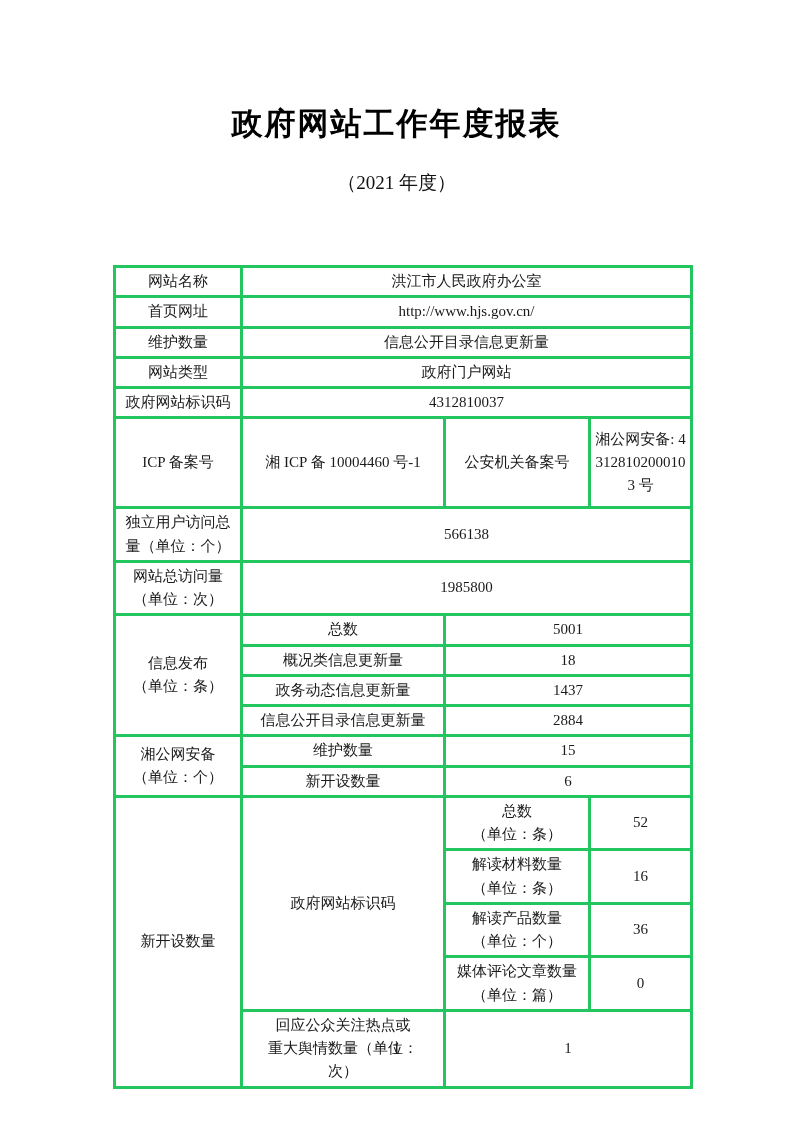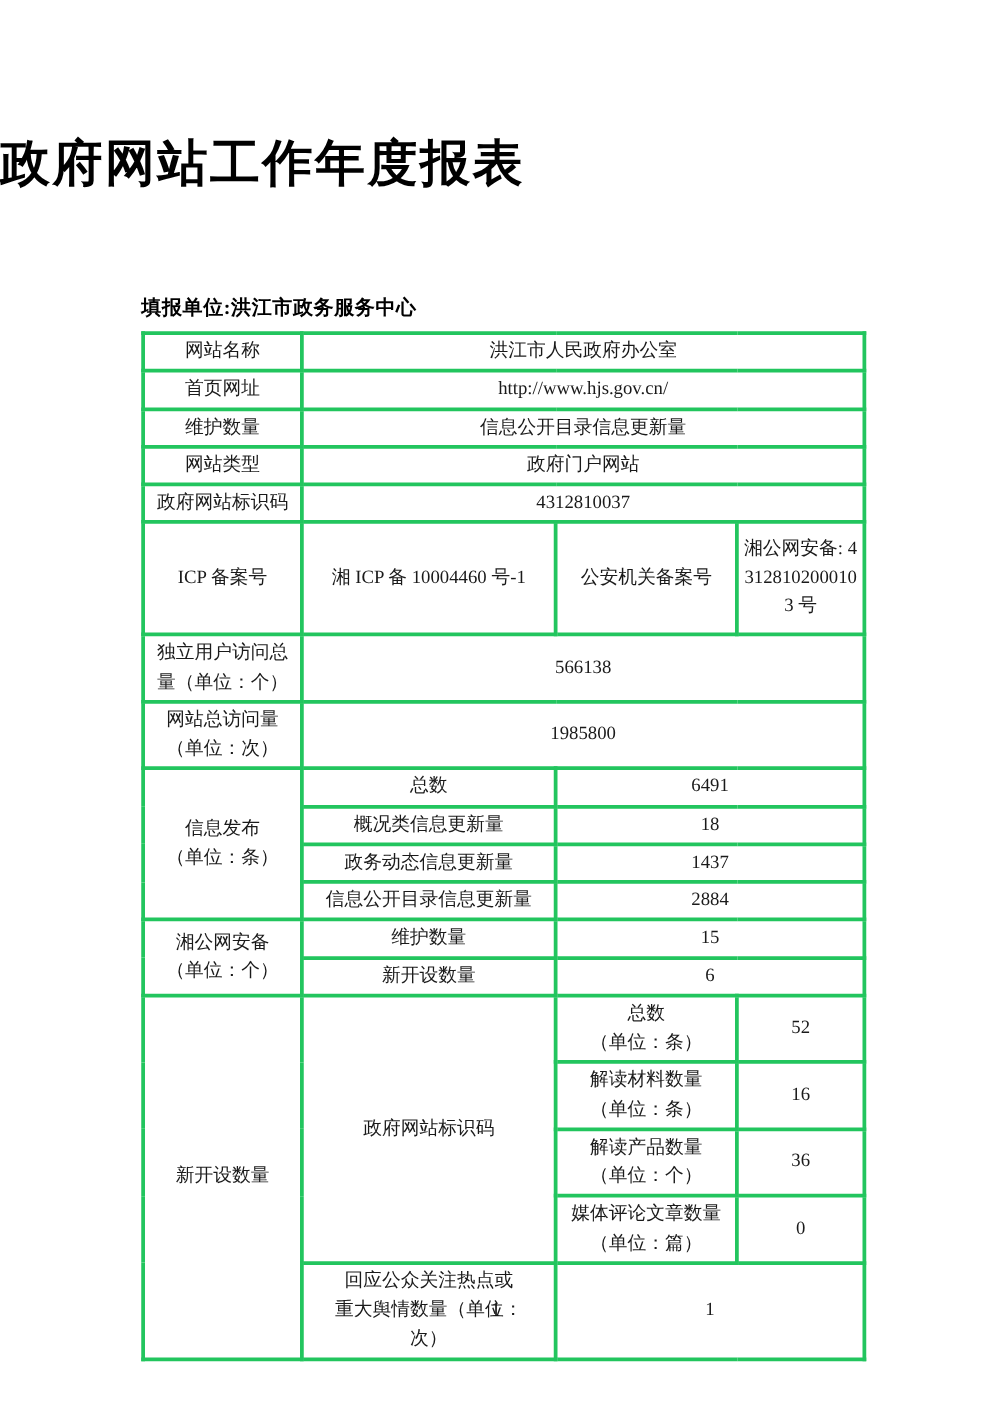--- a/index.html
+++ b/index.html
@@ -11,23 +11,24 @@
     background: #ffffff;
     font-family: "Liberation Serif", "DejaVu Serif", serif;
     color: #1a1a1a;
     overflow: hidden;
   }
   .doc-title {
     position: absolute;
     top: 103px;
     left: 0;
     width: 100%;
+    text-align: center;
     font-family: "Liberation Sans", "DejaVu Sans", sans-serif;
     font-weight: bold;
-    font-size: 40px;
+    font-size: 31px;
     letter-spacing: 2px;
     color: #000;
   }
   .doc-subtitle {
     position: absolute;
     top: 170px;
     left: 0;
     width: 100%;
     text-align: center;
     font-size: 19px;
@@ -76,21 +77,21 @@
     font-size: 16px;
     color: #111;
   }
 </style>
 </head>
 <body>
 
 <div class="page">
 
   <div class="doc-title">政府网站工作年度报表</div>
-  <div class="reporting-unit">填报单位:洪江市政务服务中心</div>
+  <div class="doc-subtitle">（2021 年度）</div>
 
   <table class="report">
     <colgroup>
       <col style="width:127px">
       <col style="width:203px">
       <col style="width:145px">
       <col style="width:102px">
     </colgroup>
     <tbody>
       <tr class="h28">
@@ -128,21 +129,21 @@
       <tr class="h52">
         <td>网站总访问量
 （单位：次）</td>
         <td colspan="3">1985800</td>
       </tr>
 
       <tr class="h28">
         <td rowspan="4">信息发布
 （单位：条）</td>
         <td>总数</td>
-        <td colspan="2">6491</td>
+        <td colspan="2">5001</td>
       </tr>
       <tr class="h28">
         <td>概况类信息更新量</td>
         <td colspan="2">18</td>
       </tr>
       <tr class="h28">
         <td>政务动态信息更新量</td>
         <td colspan="2">1437</td>
       </tr>
       <tr class="h28">

